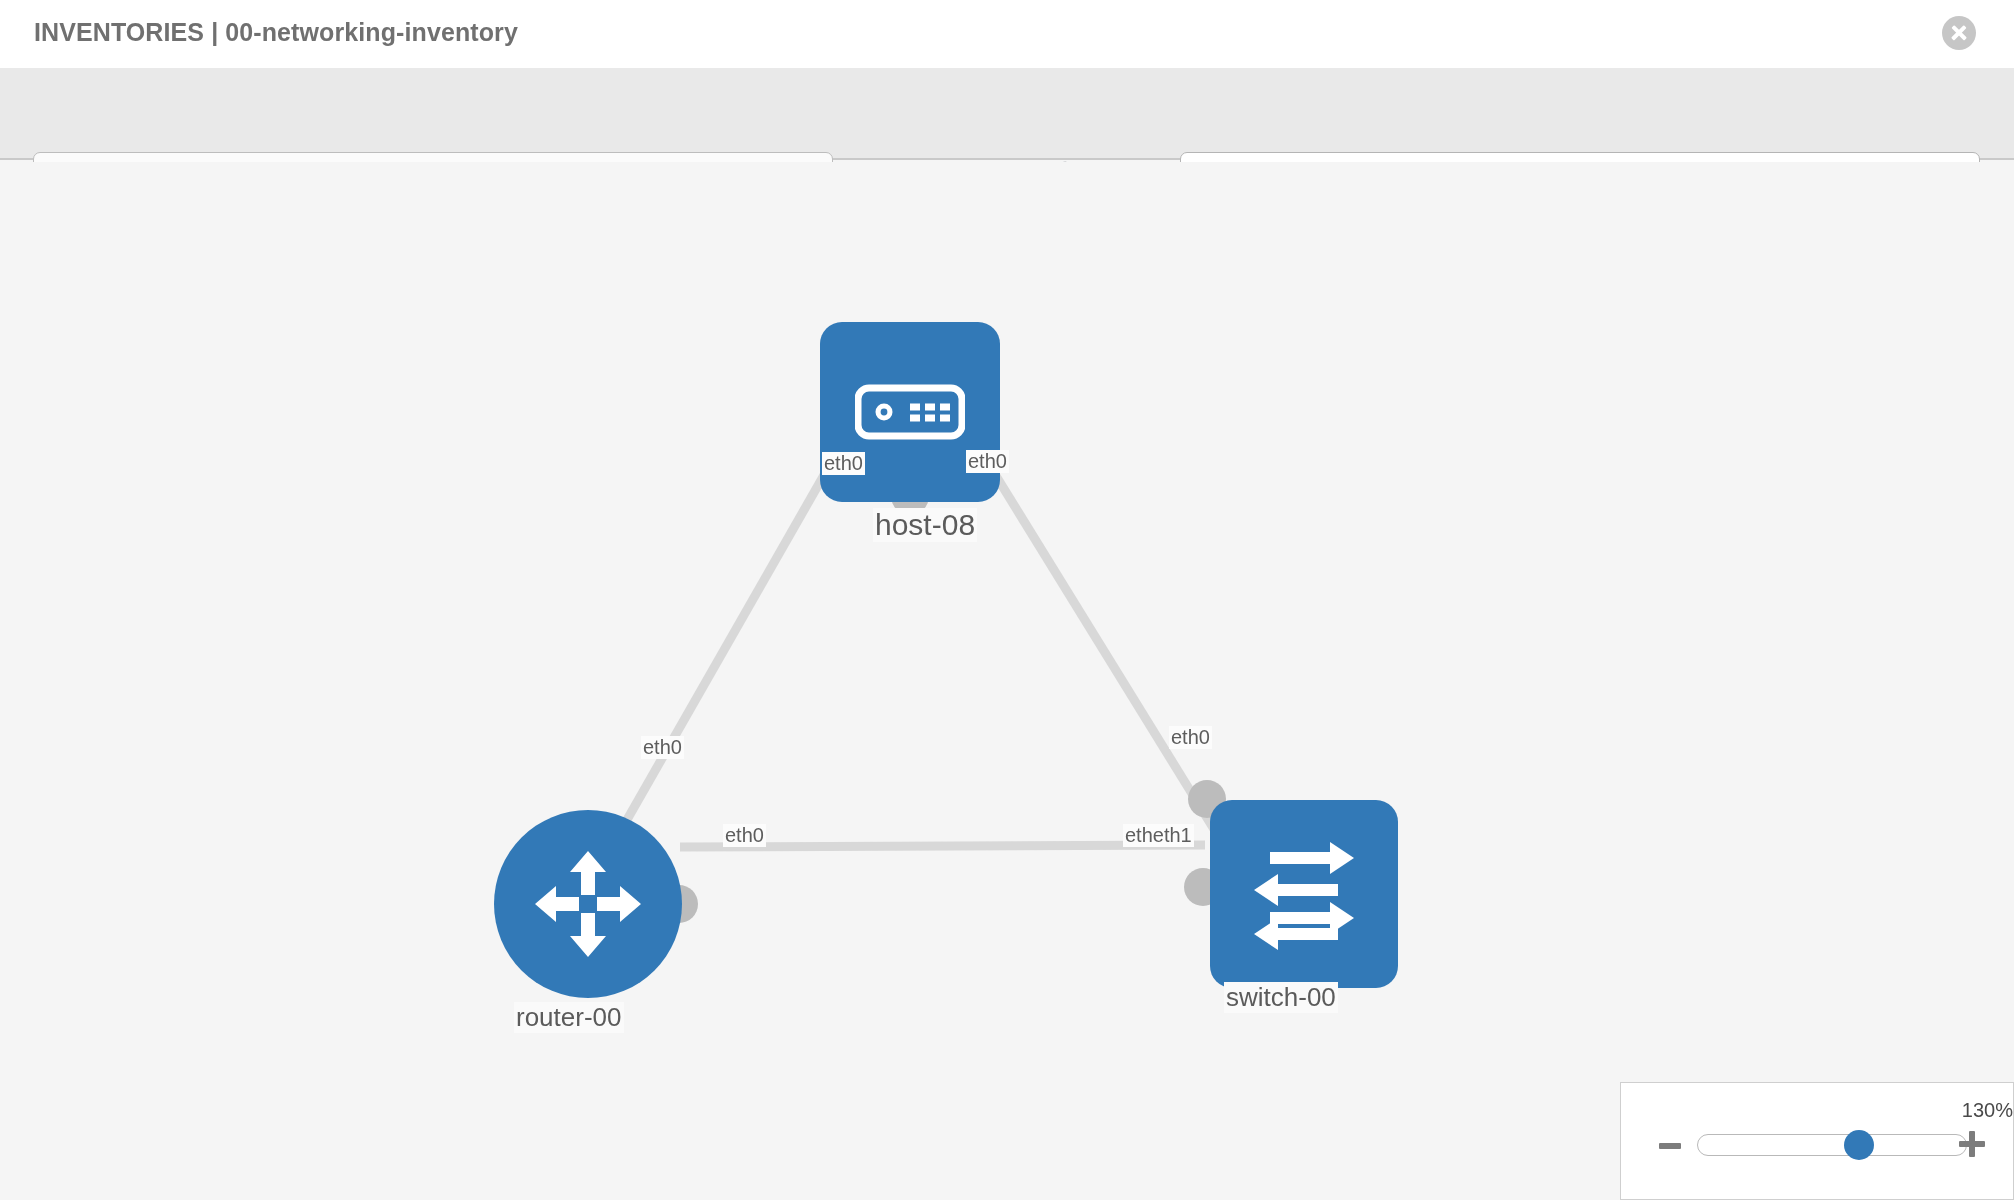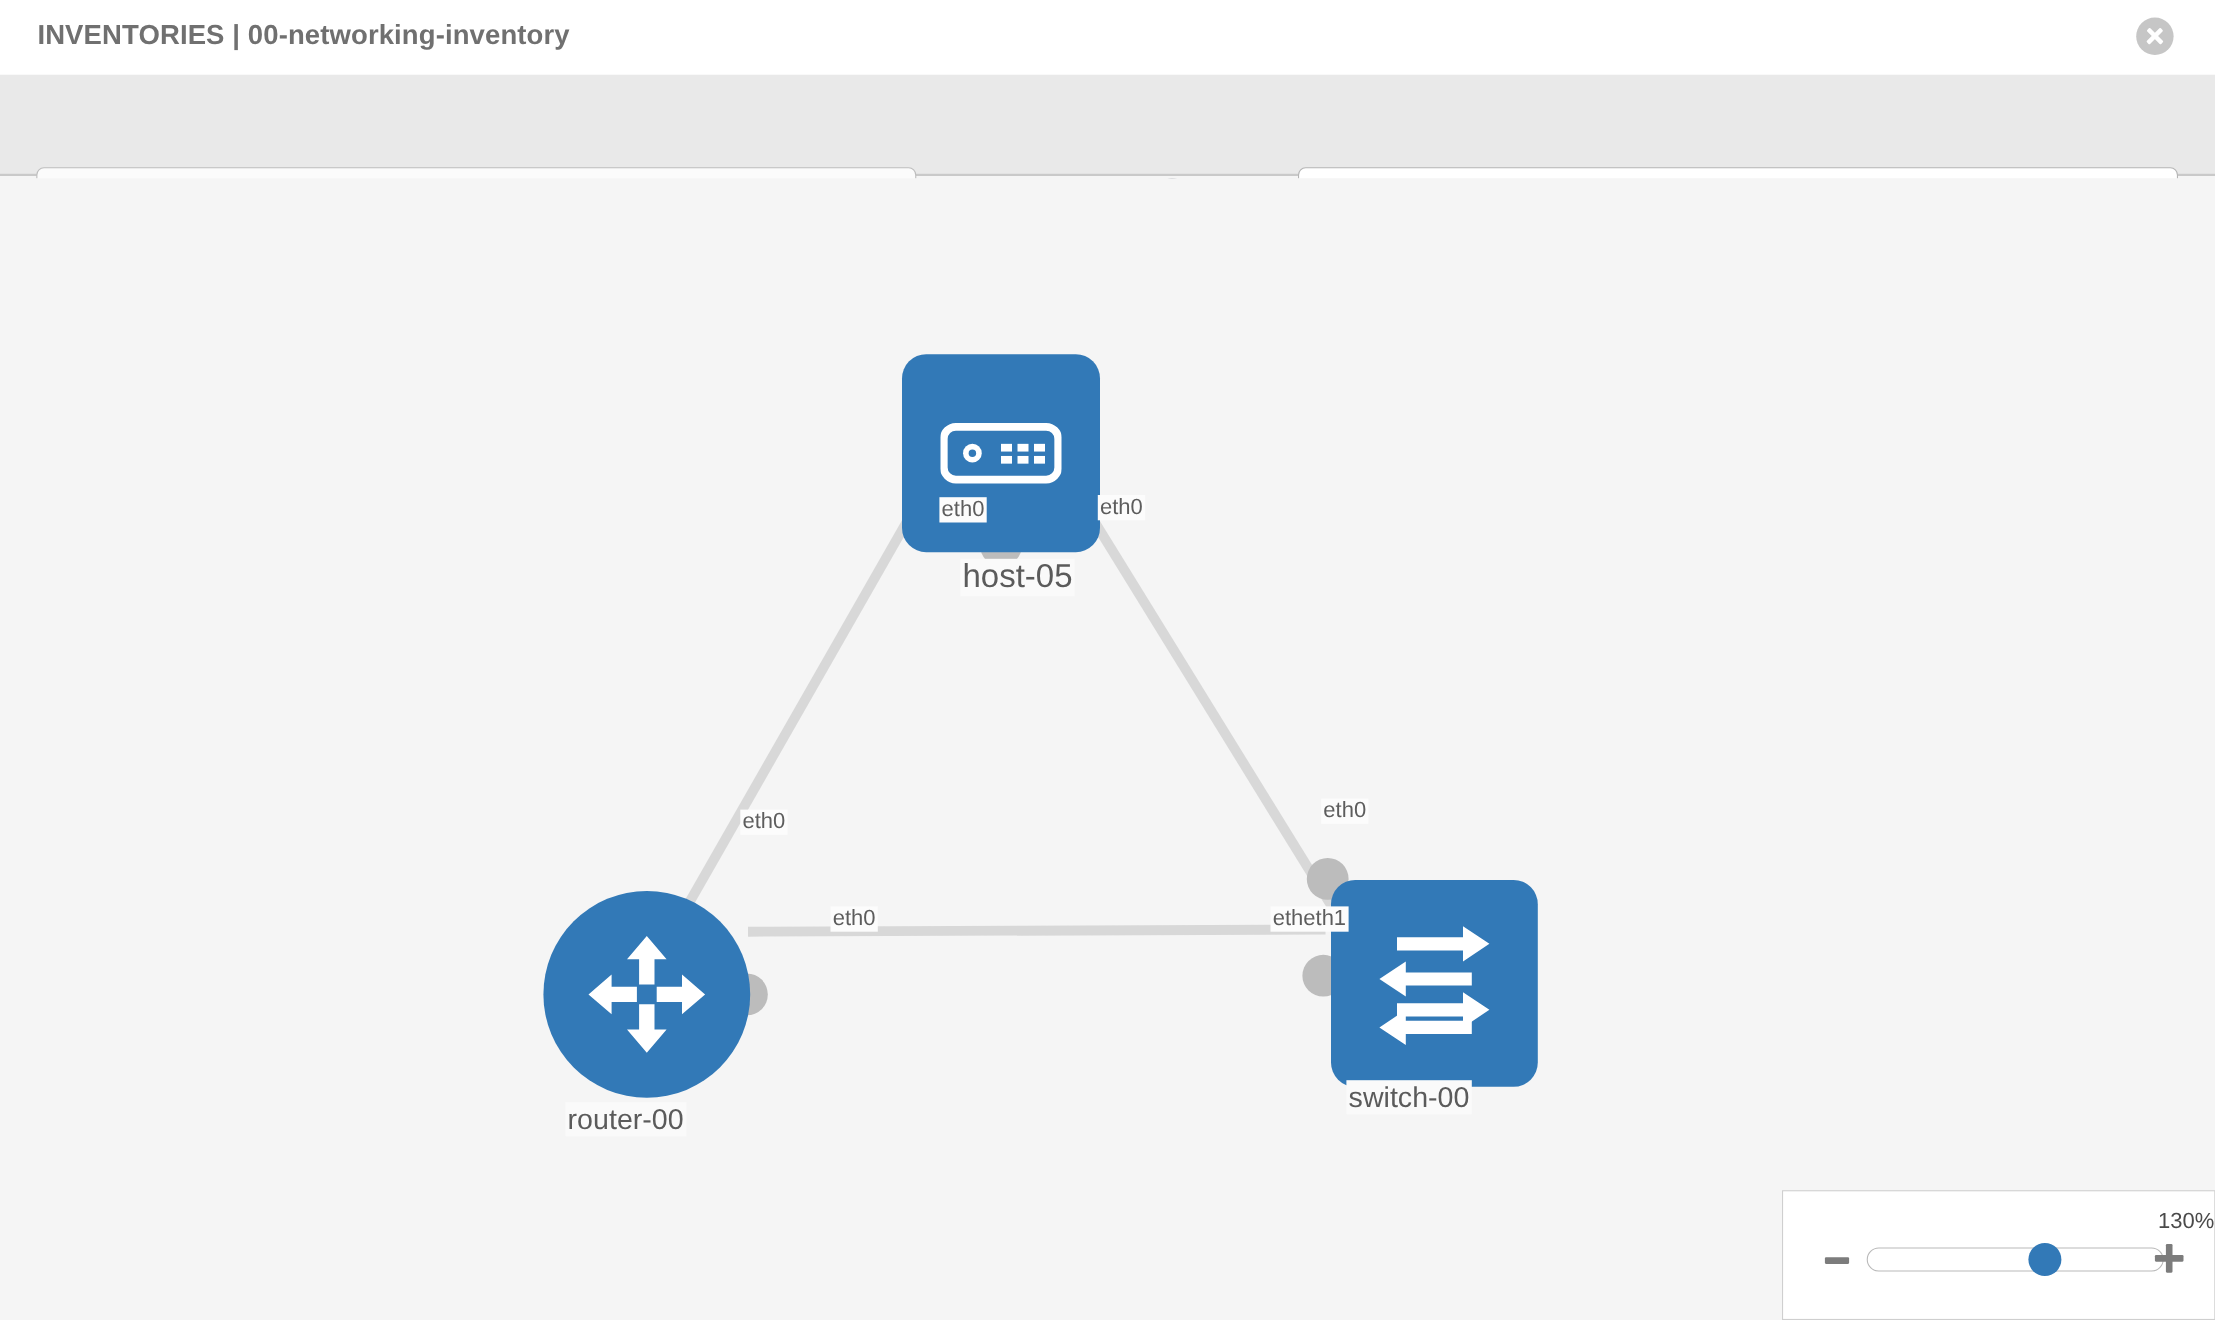--- a/index.html
+++ b/index.html
@@ -94,21 +94,21 @@
     background: #fafafa;
     padding: 0 2px;
   }
   .port {
     position: absolute; width: 38px; height: 38px; border-radius: 50%;
     background: #bcbcbc;
   }
   .edge-label {
     position: absolute; white-space: nowrap;
     font-size: 20px; color: #5d5d5d;
-    background: #fcfcfc; padding: 0 2px; margin-left: 32px;
+    background: #fcfcfc; padding: 0 2px;
   }
 
   
   .zoom-panel {
     position: absolute; left: 1620px; top: 1082px;
     width: 394px; height: 118px;
     background: #ffffff; border: 1px solid #cfcfcf;
   }
   .zoom-value {
     position: absolute; left: 0; right: 0; top: 16px;
@@ -199,21 +199,21 @@
           <circle cx="29" cy="32" r="8.5" fill="#ffffff"></circle>
           <circle cx="29" cy="32" r="3.4" fill="#3279b7"></circle>
           <rect x="55" y="23.5" width="10" height="7" fill="#ffffff"></rect>
           <rect x="70" y="23.5" width="10" height="7" fill="#ffffff"></rect>
           <rect x="85" y="23.5" width="10" height="7" fill="#ffffff"></rect>
           <rect x="55" y="34.5" width="10" height="7" fill="#ffffff"></rect>
           <rect x="70" y="34.5" width="10" height="7" fill="#ffffff"></rect>
           <rect x="85" y="34.5" width="10" height="7" fill="#ffffff"></rect>
         </svg>
       </div>
-      <div class="node-label" style="left:53px; top:186px; font-size:30px;">host-05</div>
+      <div class="node-label" style="left:53px; top:186px; font-size:30px;">host-08</div>
     </div>
 
     <div class="node" style="left:494px; top:648px; width:188px; height:188px;">
       <div class="port" style="left:166px; top:75px;"></div>
       <div class="node-shape shape-circle" style="width:188px; height:188px;">
         <svg width="118" height="118" viewBox="0 0 118 118" aria-hidden="true">
           <g fill="#ffffff">
 
             <path d="M59 6 L77 27 H66 V50 H52 V27 H41 Z"></path>
 

